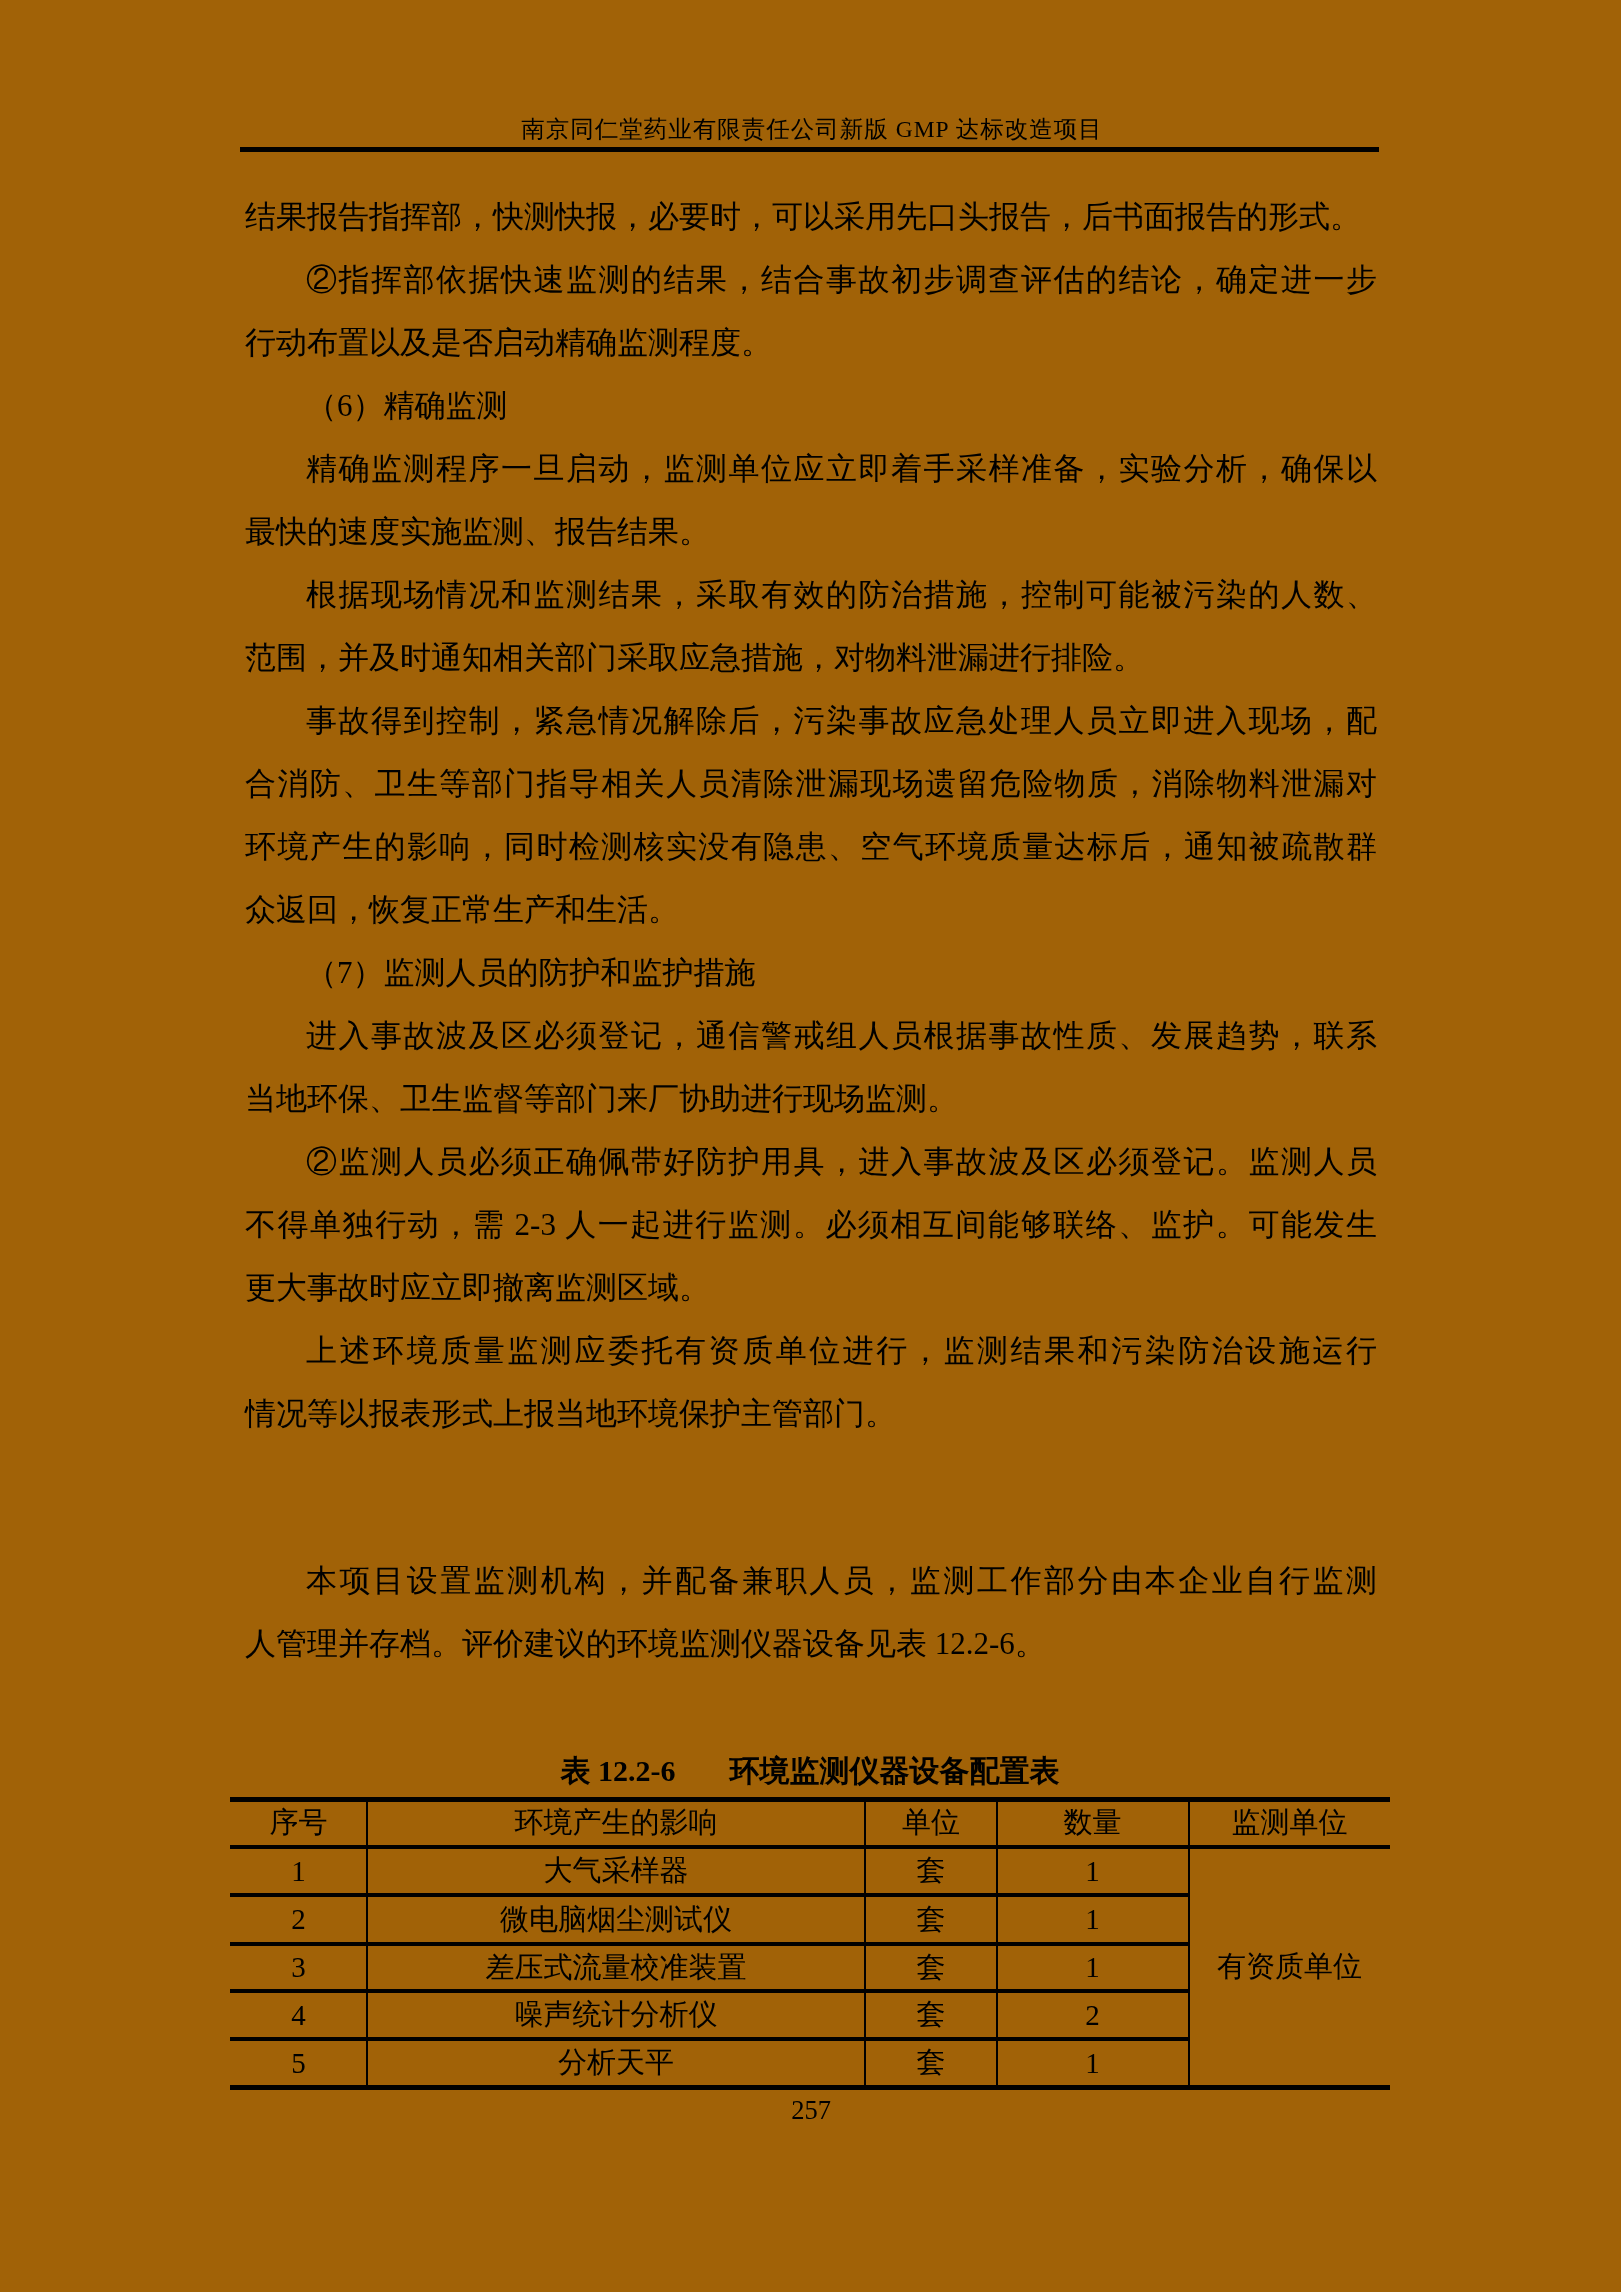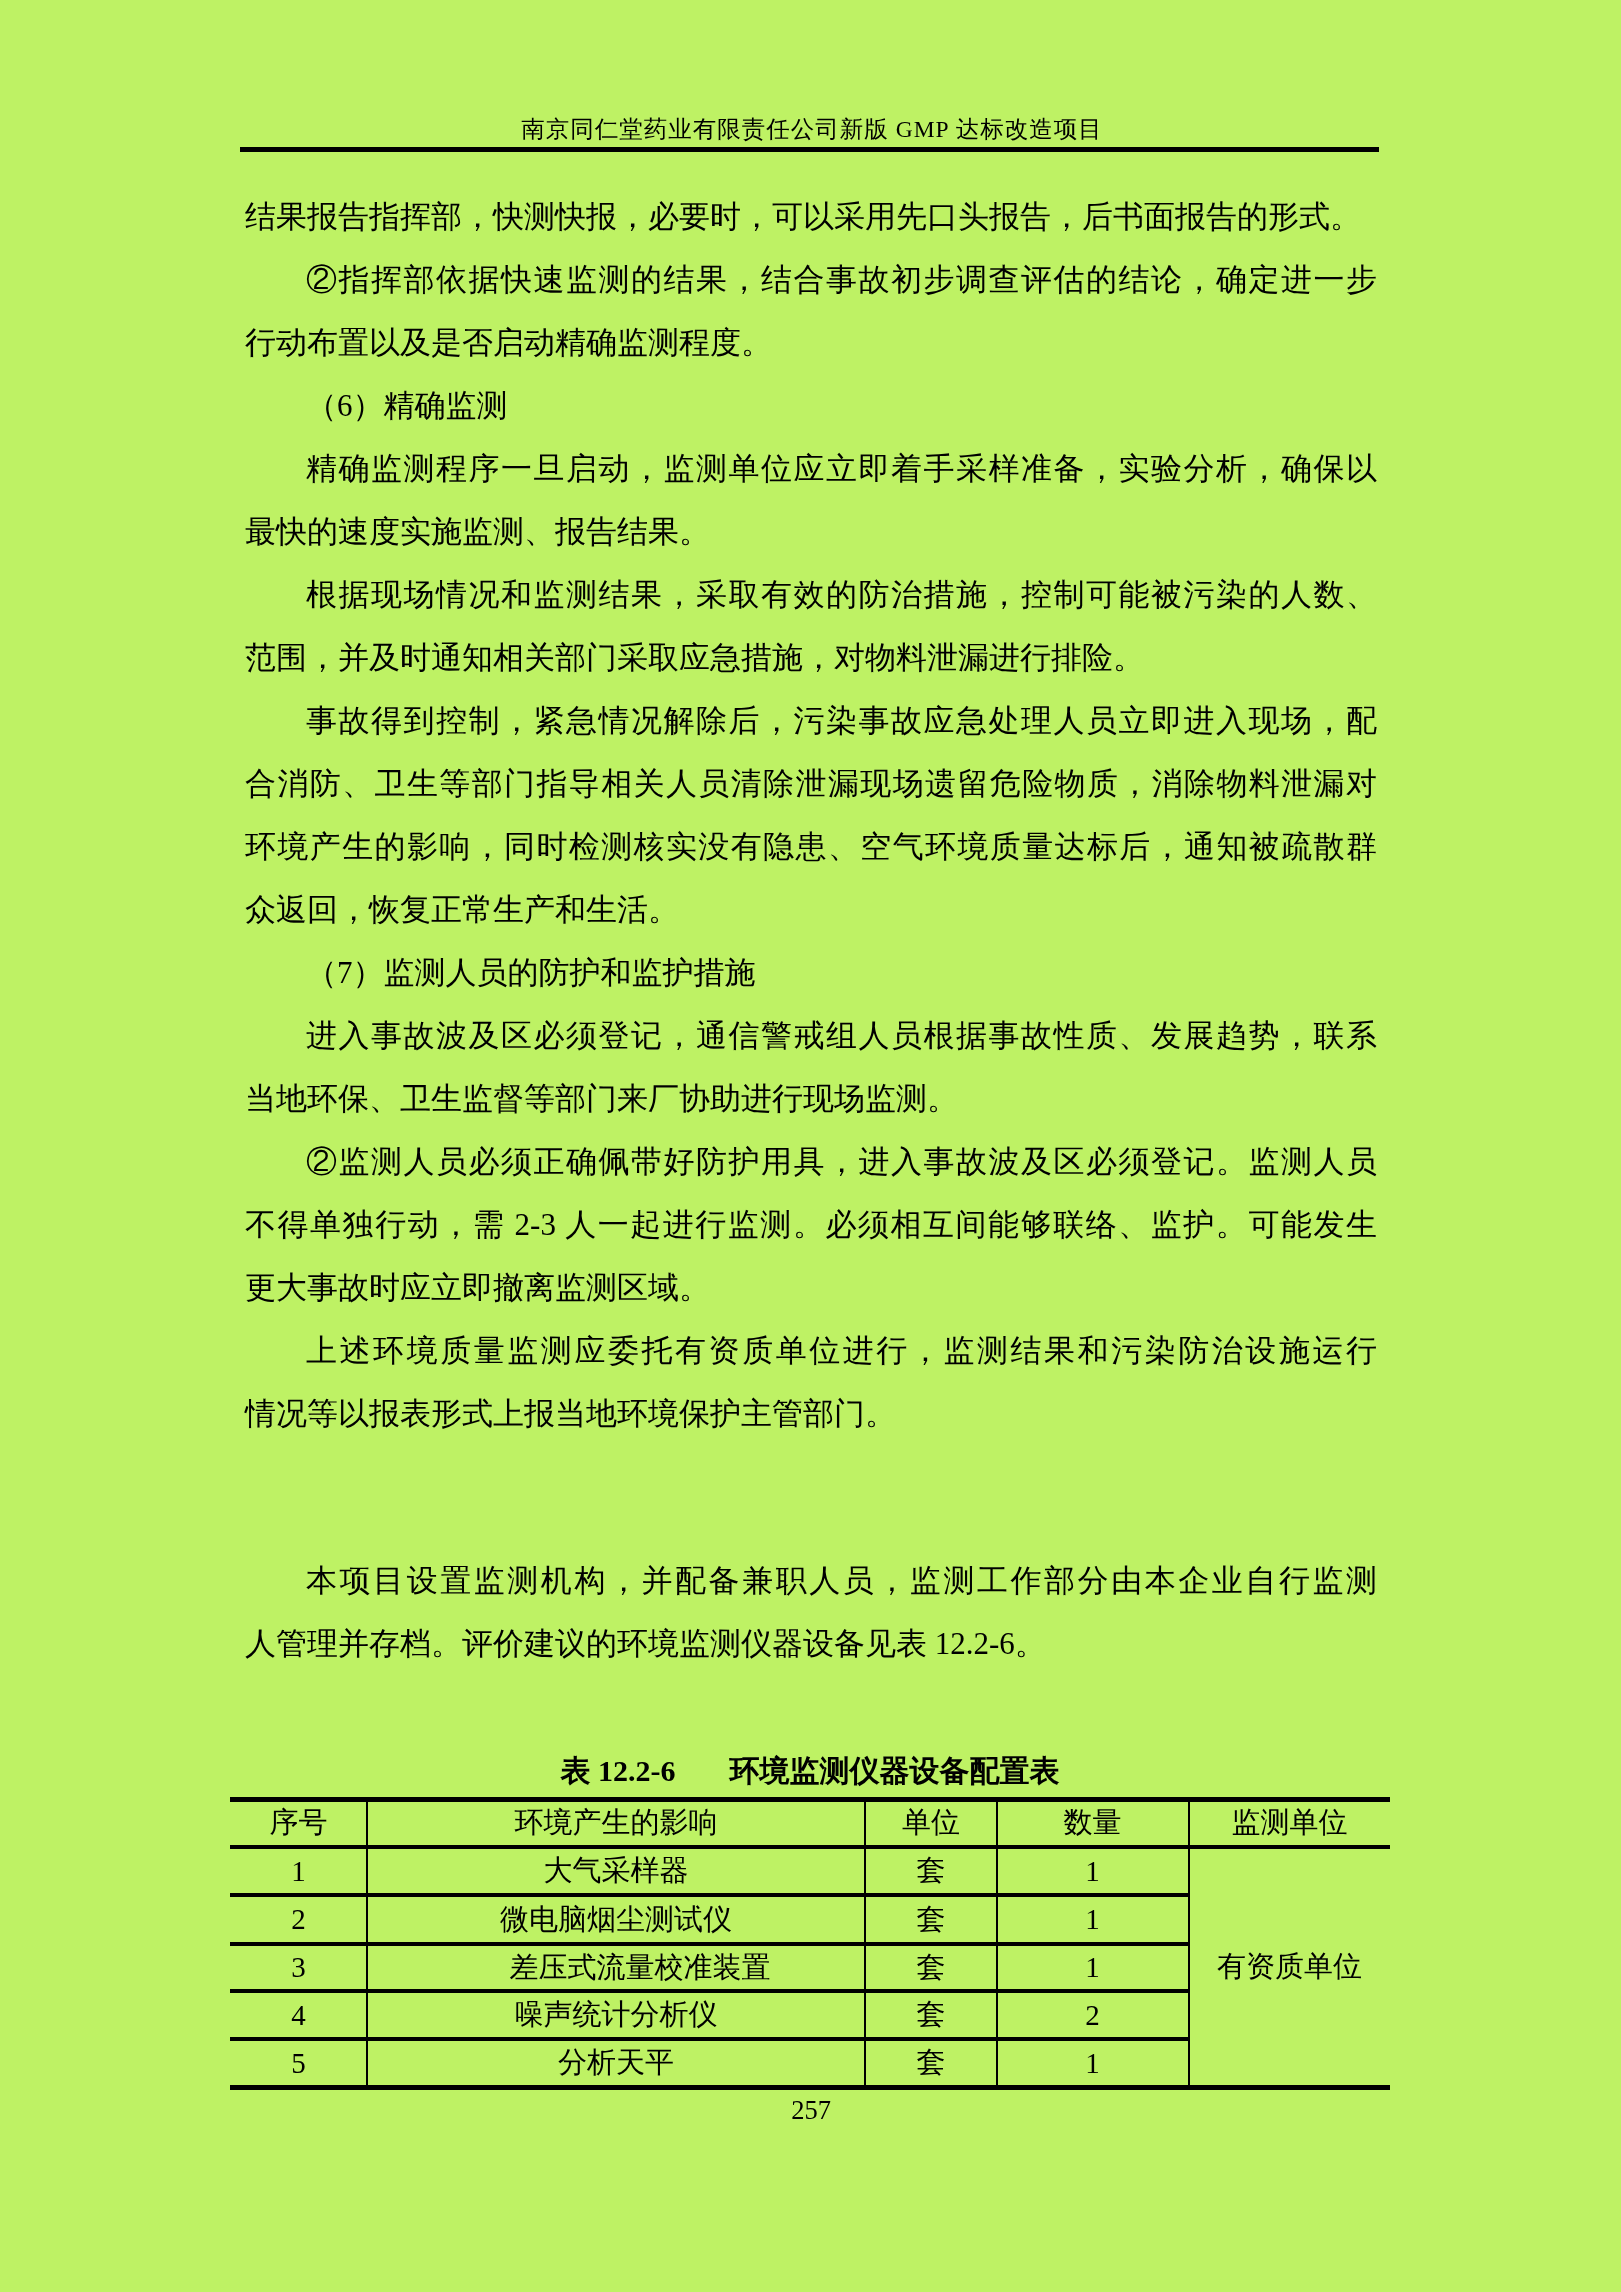--- a/index.html
+++ b/index.html
@@ -1,19 +1,19 @@
 <!DOCTYPE html>
 <html><head>
 <meta charset="utf-8">
 <style>
   html,body{margin:0;padding:0;background:#e8e8e8;}
   .page{
     position:relative;
     width:1621px;height:2293px;
-    background:#bef264;
+    background:#a16207;
     font-family:"Liberation Serif","DejaVu Serif",serif;
     color:#000;
     overflow:hidden;
   }
   .header-title{
     position:absolute;left:245px;top:110px;width:1134px;height:39px;
     text-align:center;font-size:23.5px;line-height:39px;
     letter-spacing:1px;
   }
   .header-rule{
@@ -107,21 +107,21 @@
       <div class="t-cell" style="left: 959px; top: 4.9px; width: 201px; height: 43px;">监测单位</div>
       <div class="t-cell" style="left: 0px; top: 52px; width: 137px; height: 44px;">1</div>
       <div class="t-cell" style="left: 137px; top: 52px; width: 498px; height: 44px;">大气采样器</div>
       <div class="t-cell" style="left: 635px; top: 52px; width: 132px; height: 44px;">套</div>
       <div class="t-cell" style="left: 767px; top: 52px; width: 191px; height: 44px;">1</div>
       <div class="t-cell" style="left: 0px; top: 100px; width: 137px; height: 45px;">2</div>
       <div class="t-cell" style="left: 137px; top: 100px; width: 498px; height: 45px;">微电脑烟尘测试仪</div>
       <div class="t-cell" style="left: 635px; top: 100px; width: 132px; height: 45px;">套</div>
       <div class="t-cell" style="left: 767px; top: 100px; width: 191px; height: 45px;">1</div>
       <div class="t-cell" style="left: 0px; top: 149px; width: 137px; height: 43px;">3</div>
-      <div class="t-cell" style="left: 137px; top: 149px; width: 498px; height: 43px; padding-left: 24px;">差压式流量校准装置</div>
+      <div class="t-cell" style="left: 137px; top: 149px; width: 498px; height: 43px;">差压式流量校准装置</div>
       <div class="t-cell" style="left: 635px; top: 149px; width: 132px; height: 43px;">套</div>
       <div class="t-cell" style="left: 767px; top: 149px; width: 191px; height: 43px;">1</div>
       <div class="t-cell" style="left: 0px; top: 196px; width: 137px; height: 44px;">4</div>
       <div class="t-cell" style="left: 137px; top: 196px; width: 498px; height: 44px;">噪声统计分析仪</div>
       <div class="t-cell" style="left: 635px; top: 196px; width: 132px; height: 44px;">套</div>
       <div class="t-cell" style="left: 767px; top: 196px; width: 191px; height: 44px;">2</div>
       <div class="t-cell" style="left: 0px; top: 244px; width: 137px; height: 44px;">5</div>
       <div class="t-cell" style="left: 137px; top: 244px; width: 498px; height: 44px;">分析天平</div>
       <div class="t-cell" style="left: 635px; top: 244px; width: 132px; height: 44px;">套</div>
       <div class="t-cell" style="left: 767px; top: 244px; width: 191px; height: 44px;">1</div>

